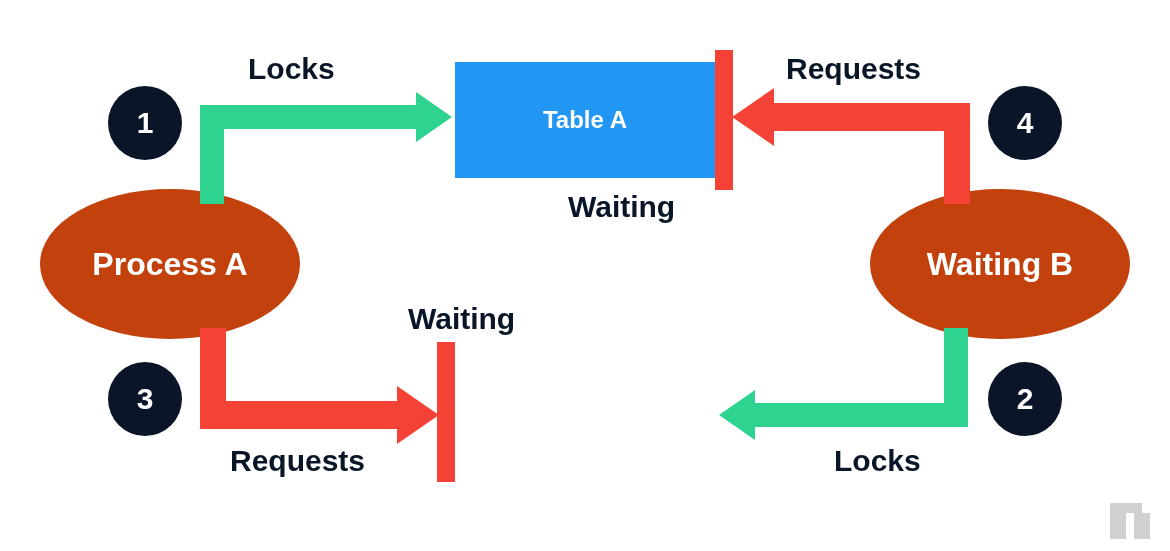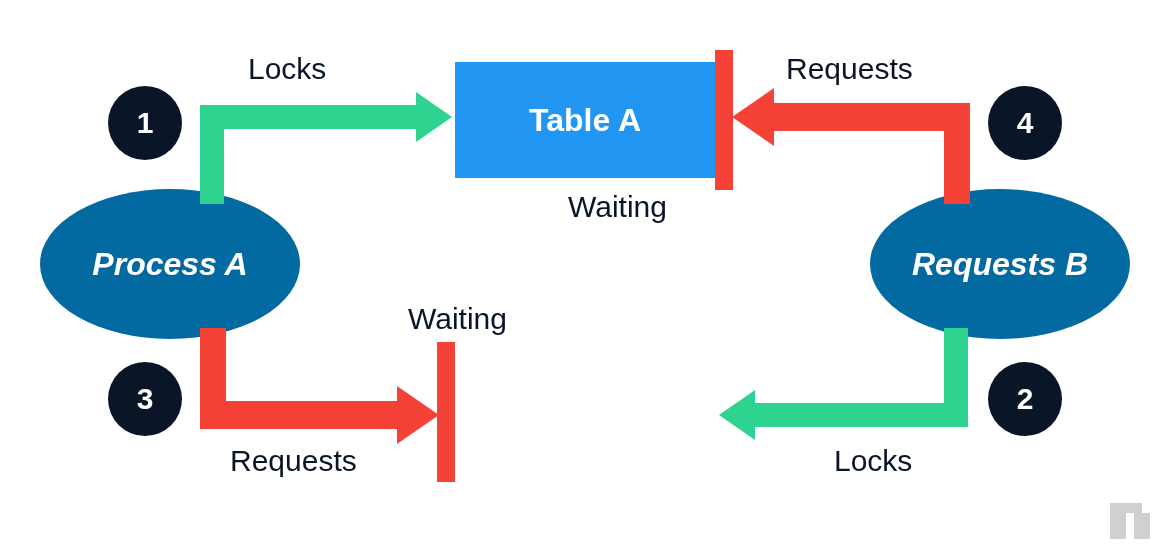--- a/index.html
+++ b/index.html
@@ -15,42 +15,41 @@
     position: relative;
     width: 1170px;
     height: 551px;
   }
 
   
   .process {
     position: absolute;
     width: 260px;
     height: 150px;
-    background: #0369a1;
+    background: #c2410c;
     border-radius: 50%;
     display: flex;
     align-items: center;
     justify-content: center;
     color: #ffffff;
     font-size: 32px;
     font-weight: 700;
-    font-style: italic;
   }
 
   
   .table-box {
     position: absolute;
     width: 260px;
     height: 116px;
     background: #2196f3;
     display: flex;
     align-items: center;
     justify-content: center;
     color: #ffffff;
-    font-size: 32px;
+    font-size: 24px;
     font-weight: 700;
   }
 
   
   .wait-bar {
     position: absolute;
     width: 18px;
     height: 140px;
     background: #f44336;
   }
@@ -68,21 +67,21 @@
     color: #ffffff;
     font-size: 30px;
     font-weight: 700;
   }
 
   
   .label {
     position: absolute;
     color: #0a1628;
     font-size: 30px;
-    font-weight: 400;
+    font-weight: 700;
   }
 
   
   .arrow-shaft {
     position: absolute;
   }
   .arrow-head {
     position: absolute;
     width: 0;
     height: 0;
@@ -108,21 +107,21 @@
 </head>
 <body>
 
 <div class="stage">
 
   <div class="process" style="left:40px; top:189px;">
     <span>Process A</span>
   </div>
 
   <div class="process" style="left:870px; top:189px;">
-    <span>Requests B</span>
+    <span>Waiting B</span>
   </div>
 
   <div class="table-box" style="left:455px; top:62px;">
     <span>Table A</span>
   </div>
 
   <div class="wait-bar" style="left:715px; top:50px;"></div>
 
 
   <div class="wait-bar" style="left:437px; top:342px;"></div>

